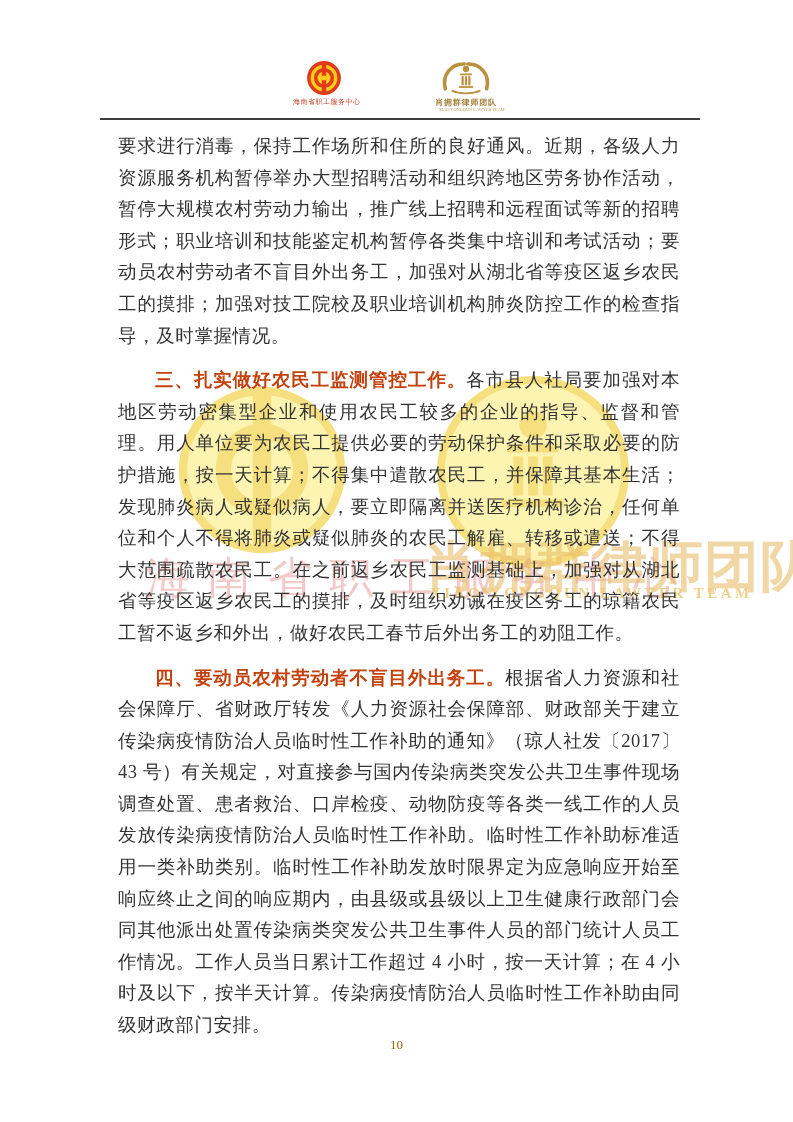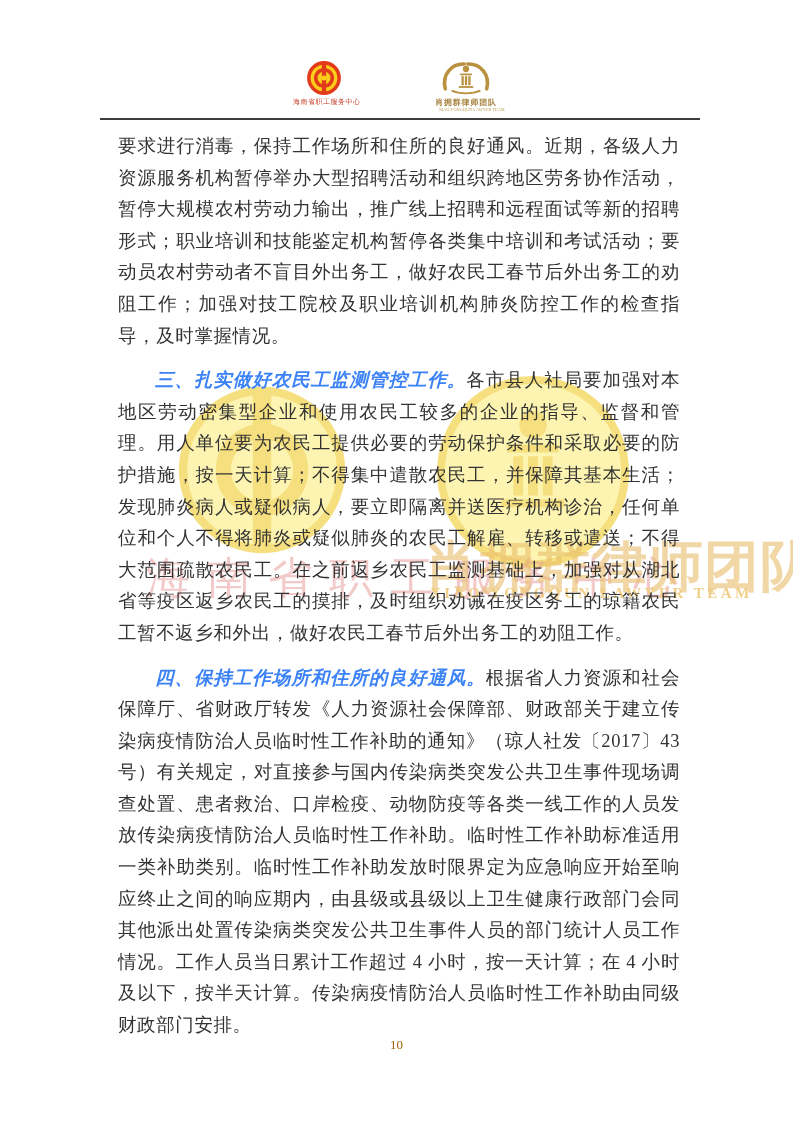--- a/index.html
+++ b/index.html
@@ -48,21 +48,21 @@
     letter-spacing:3.5px; color:rgba(238,203,123,0.9); white-space:nowrap;
   }
   
   .doc-body {
     position:absolute; z-index:1; left:118px; top:131px; width:562px;
     font-size:18.5px; line-height:31.6px; color:#333333;
     text-align:justify; letter-spacing:0.6px;
   }
   .doc-body p { margin:0 0 13px 0; text-indent:2em; }
   .doc-body p.continued { text-indent:0; }
-  .doc-body b { color:#3b82f6;font-style:italic; }
+  .doc-body b { color:#c2410c; }
   
   .page-number {
     position:absolute; z-index:1; left:0; top:1037px; width:100%;
     text-align:center; font-size:13px; color:#a16207;
   }
 </style>
 </head>
 <body>
 
 <div class="page">
@@ -112,23 +112,23 @@
     <rect x="47.5" y="42" width="5" height="20" fill="#f5df7f"></rect>
     <rect x="55" y="42" width="5" height="20" fill="#f5df7f"></rect>
     <rect x="34" y="64" width="32" height="4" fill="#f5df7f"></rect>
   </svg>
 
   <div class="wm wm-pink">海南省职工服务中心</div>
   <div class="wm wm-gold">肖拥群律师团队</div>
   <div class="wm wm-gold-sub">XIAO YONGQUN LAWYER TEAM</div>
 
   <div class="doc-body">
-    <p class="continued"><span>要求进行消毒，保持工作场所和住所的良好通风。近期，各级人力资源服务机构暂停举办大型招聘活动和组织跨地区劳务协作活动，暂停大规模农村劳动力输出，推广线上招聘和远程面试等新的招聘形式；职业培训和技能鉴定机构暂停各类集中培训和考试活动；要动员农村劳动者不盲目外出务工，做好农民工春节后外出务工的劝阻工作；加强对技工院校及职业培训机构肺炎防控工作的检查指导，及时掌握情况。</span></p>
+    <p class="continued"><span>要求进行消毒，保持工作场所和住所的良好通风。近期，各级人力资源服务机构暂停举办大型招聘活动和组织跨地区劳务协作活动，暂停大规模农村劳动力输出，推广线上招聘和远程面试等新的招聘形式；职业培训和技能鉴定机构暂停各类集中培训和考试活动；要动员农村劳动者不盲目外出务工，加强对从湖北省等疫区返乡农民工的摸排；加强对技工院校及职业培训机构肺炎防控工作的检查指导，及时掌握情况。</span></p>
 
     <p><b>三、扎实做好农民工监测管控工作。</b><span>各市县人社局要加强对本地区劳动密集型企业和使用农民工较多的企业的指导、监督和管理。用人单位要为农民工提供必要的劳动保护条件和采取必要的防护措施，按一天计算；不得集中遣散农民工，并保障其基本生活；发现肺炎病人或疑似病人，要立即隔离并送医疗机构诊治，任何单位和个人不得将肺炎或疑似肺炎的农民工解雇、转移或遣送；不得大范围疏散农民工。在之前返乡农民工监测基础上，加强对从湖北省等疫区返乡农民工的摸排，及时组织劝诫在疫区务工的琼籍农民工暂不返乡和外出，做好农民工春节后外出务工的劝阻工作。</span></p>
 
-    <p><b>四、保持工作场所和住所的良好通风。</b><span>根据省人力资源和社会保障厅、省财政厅转发《人力资源社会保障部、财政部关于建立传染病疫情防治人员临时性工作补助的通知》（琼人社发〔2017〕43 号）有关规定，对直接参与国内传染病类突发公共卫生事件现场调查处置、患者救治、口岸检疫、动物防疫等各类一线工作的人员发放传染病疫情防治人员临时性工作补助。临时性工作补助标准适用一类补助类别。临时性工作补助发放时限界定为应急响应开始至响应终止之间的响应期内，由县级或县级以上卫生健康行政部门会同其他派出处置传染病类突发公共卫生事件人员的部门统计人员工作情况。工作人员当日累计工作超过 4 小时，按一天计算；在 4 小时及以下，按半天计算。传染病疫情防治人员临时性工作补助由同级财政部门安排。</span></p>
+    <p><b>四、要动员农村劳动者不盲目外出务工。</b><span>根据省人力资源和社会保障厅、省财政厅转发《人力资源社会保障部、财政部关于建立传染病疫情防治人员临时性工作补助的通知》（琼人社发〔2017〕43 号）有关规定，对直接参与国内传染病类突发公共卫生事件现场调查处置、患者救治、口岸检疫、动物防疫等各类一线工作的人员发放传染病疫情防治人员临时性工作补助。临时性工作补助标准适用一类补助类别。临时性工作补助发放时限界定为应急响应开始至响应终止之间的响应期内，由县级或县级以上卫生健康行政部门会同其他派出处置传染病类突发公共卫生事件人员的部门统计人员工作情况。工作人员当日累计工作超过 4 小时，按一天计算；在 4 小时及以下，按半天计算。传染病疫情防治人员临时性工作补助由同级财政部门安排。</span></p>
 
   </div>
 
   <div class="page-number">10</div>
 
 </div>
 
 </body></html>

